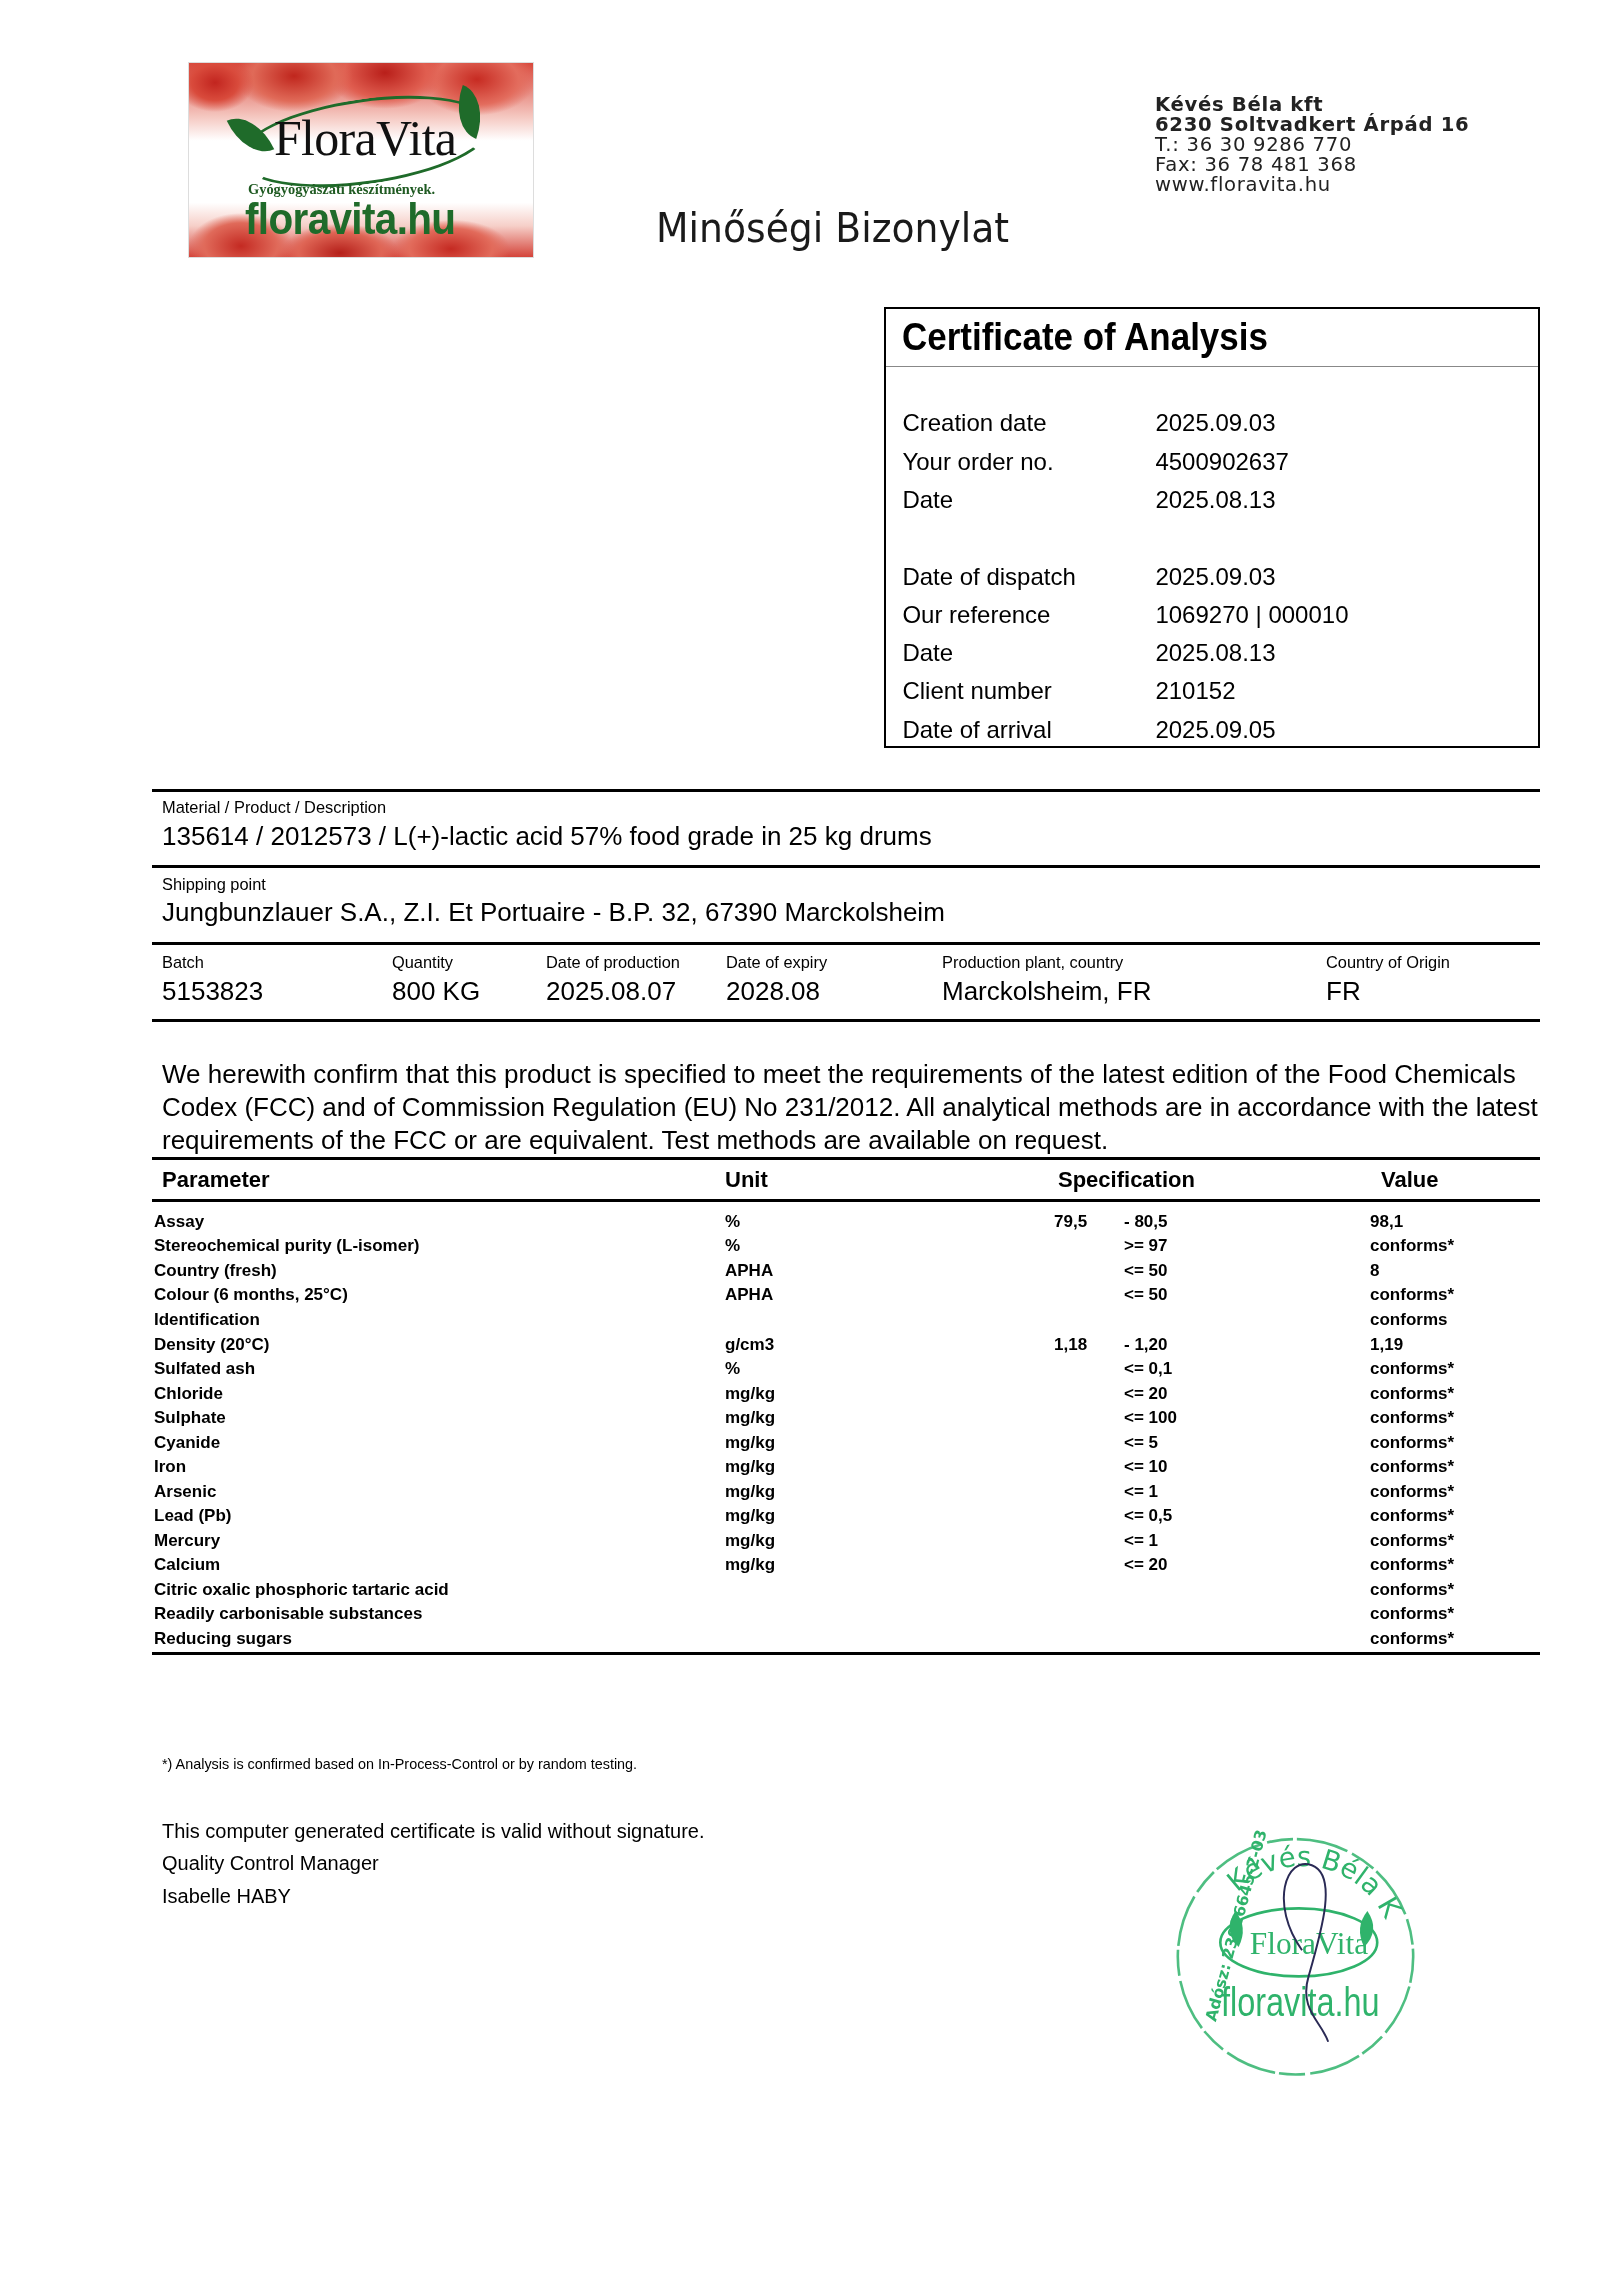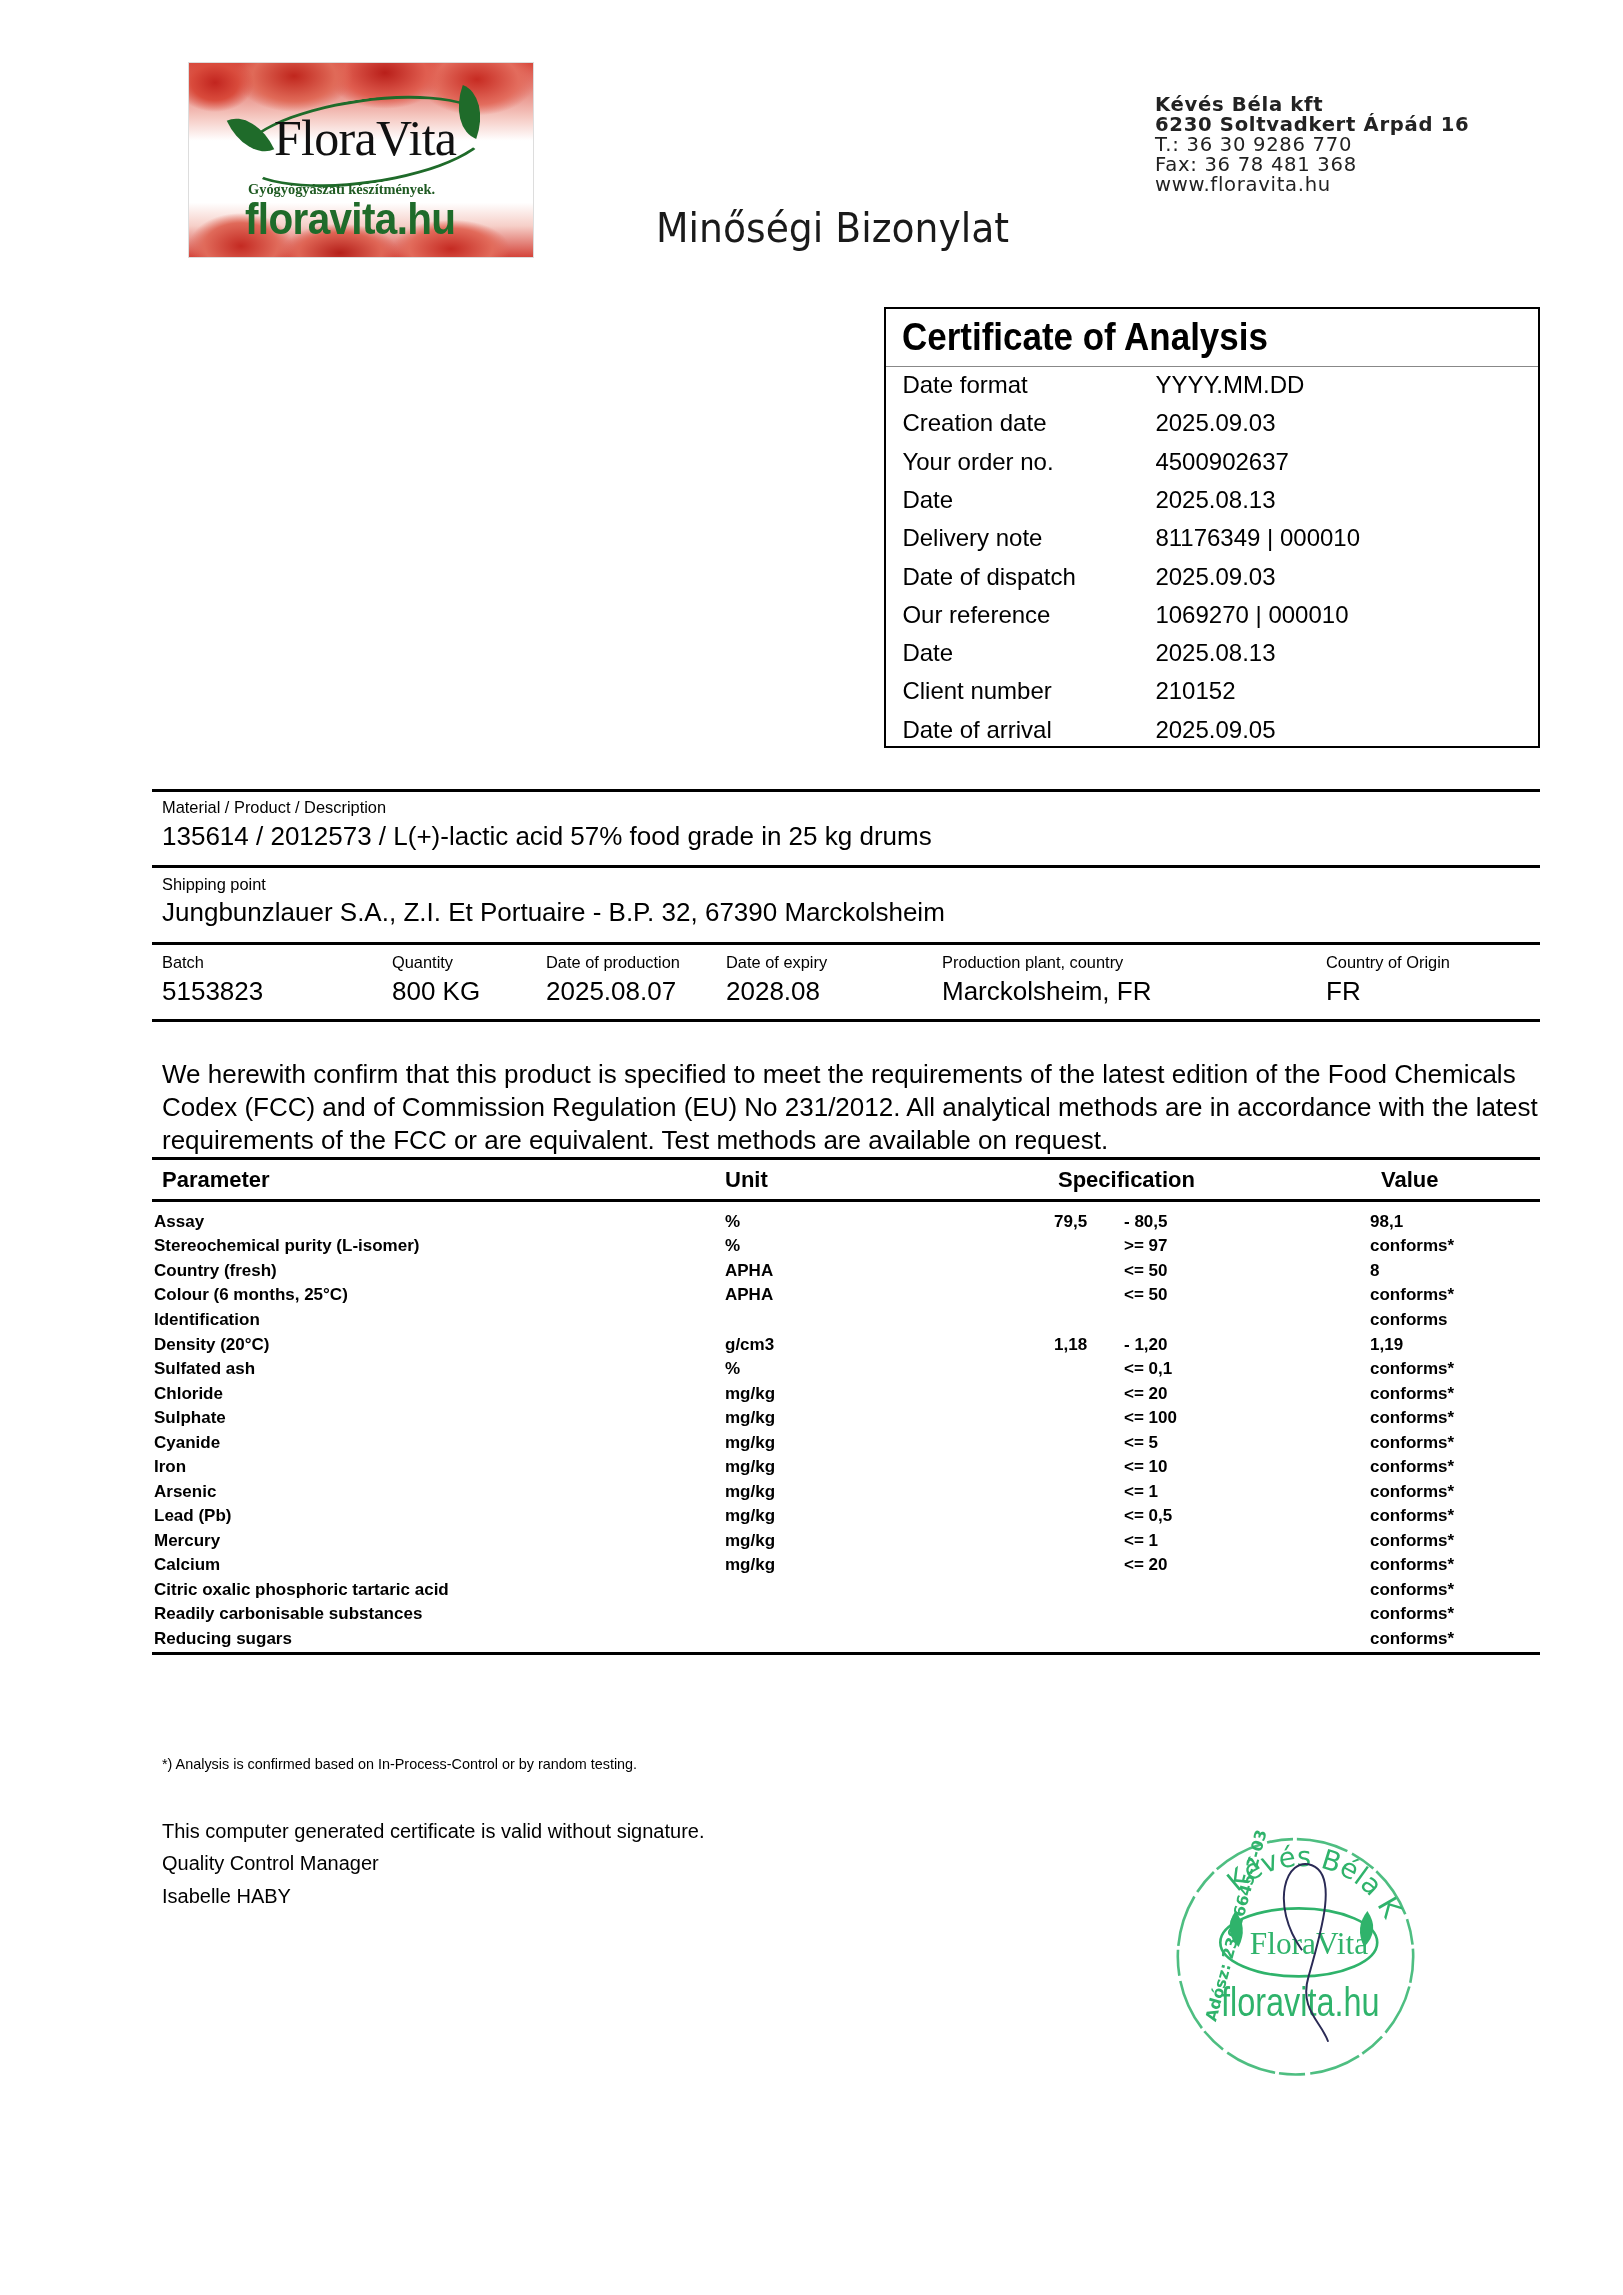--- a/index.html
+++ b/index.html
@@ -83,39 +83,31 @@
   <div>Fax: 36 78 481 368</div>
   <div>www.floravita.hu</div>
 </div>
 
 <div id="doc-title" class="abs">Minőségi Bizonylat</div>
 
 <div id="coa" class="abs">
   <div class="head">
     <span>Certificate of Analysis</span>
   </div>
-  <div class="row" style="top:62px">
-      <span class="k">Date format</span>
-      <span class="v">YYYY.MM.DD</span>
-    </div>
   <div class="row" style="top:100px">
       <span class="k">Creation date</span>
       <span class="v">2025.09.03</span>
     </div>
   <div class="row" style="top:139px">
       <span class="k">Your order no.</span>
       <span class="v">4500902637</span>
     </div>
   <div class="row" style="top:177px">
       <span class="k">Date</span>
       <span class="v">2025.08.13</span>
-    </div>
-  <div class="row" style="top:215px">
-      <span class="k">Delivery note</span>
-      <span class="v">81176349 | 000010</span>
     </div>
   <div class="row" style="top:254px">
       <span class="k">Date of dispatch</span>
       <span class="v">2025.09.03</span>
     </div>
   <div class="row" style="top:292px">
       <span class="k">Our reference</span>
       <span class="v">1069270 | 000010</span>
     </div>
   <div class="row" style="top:330px">

